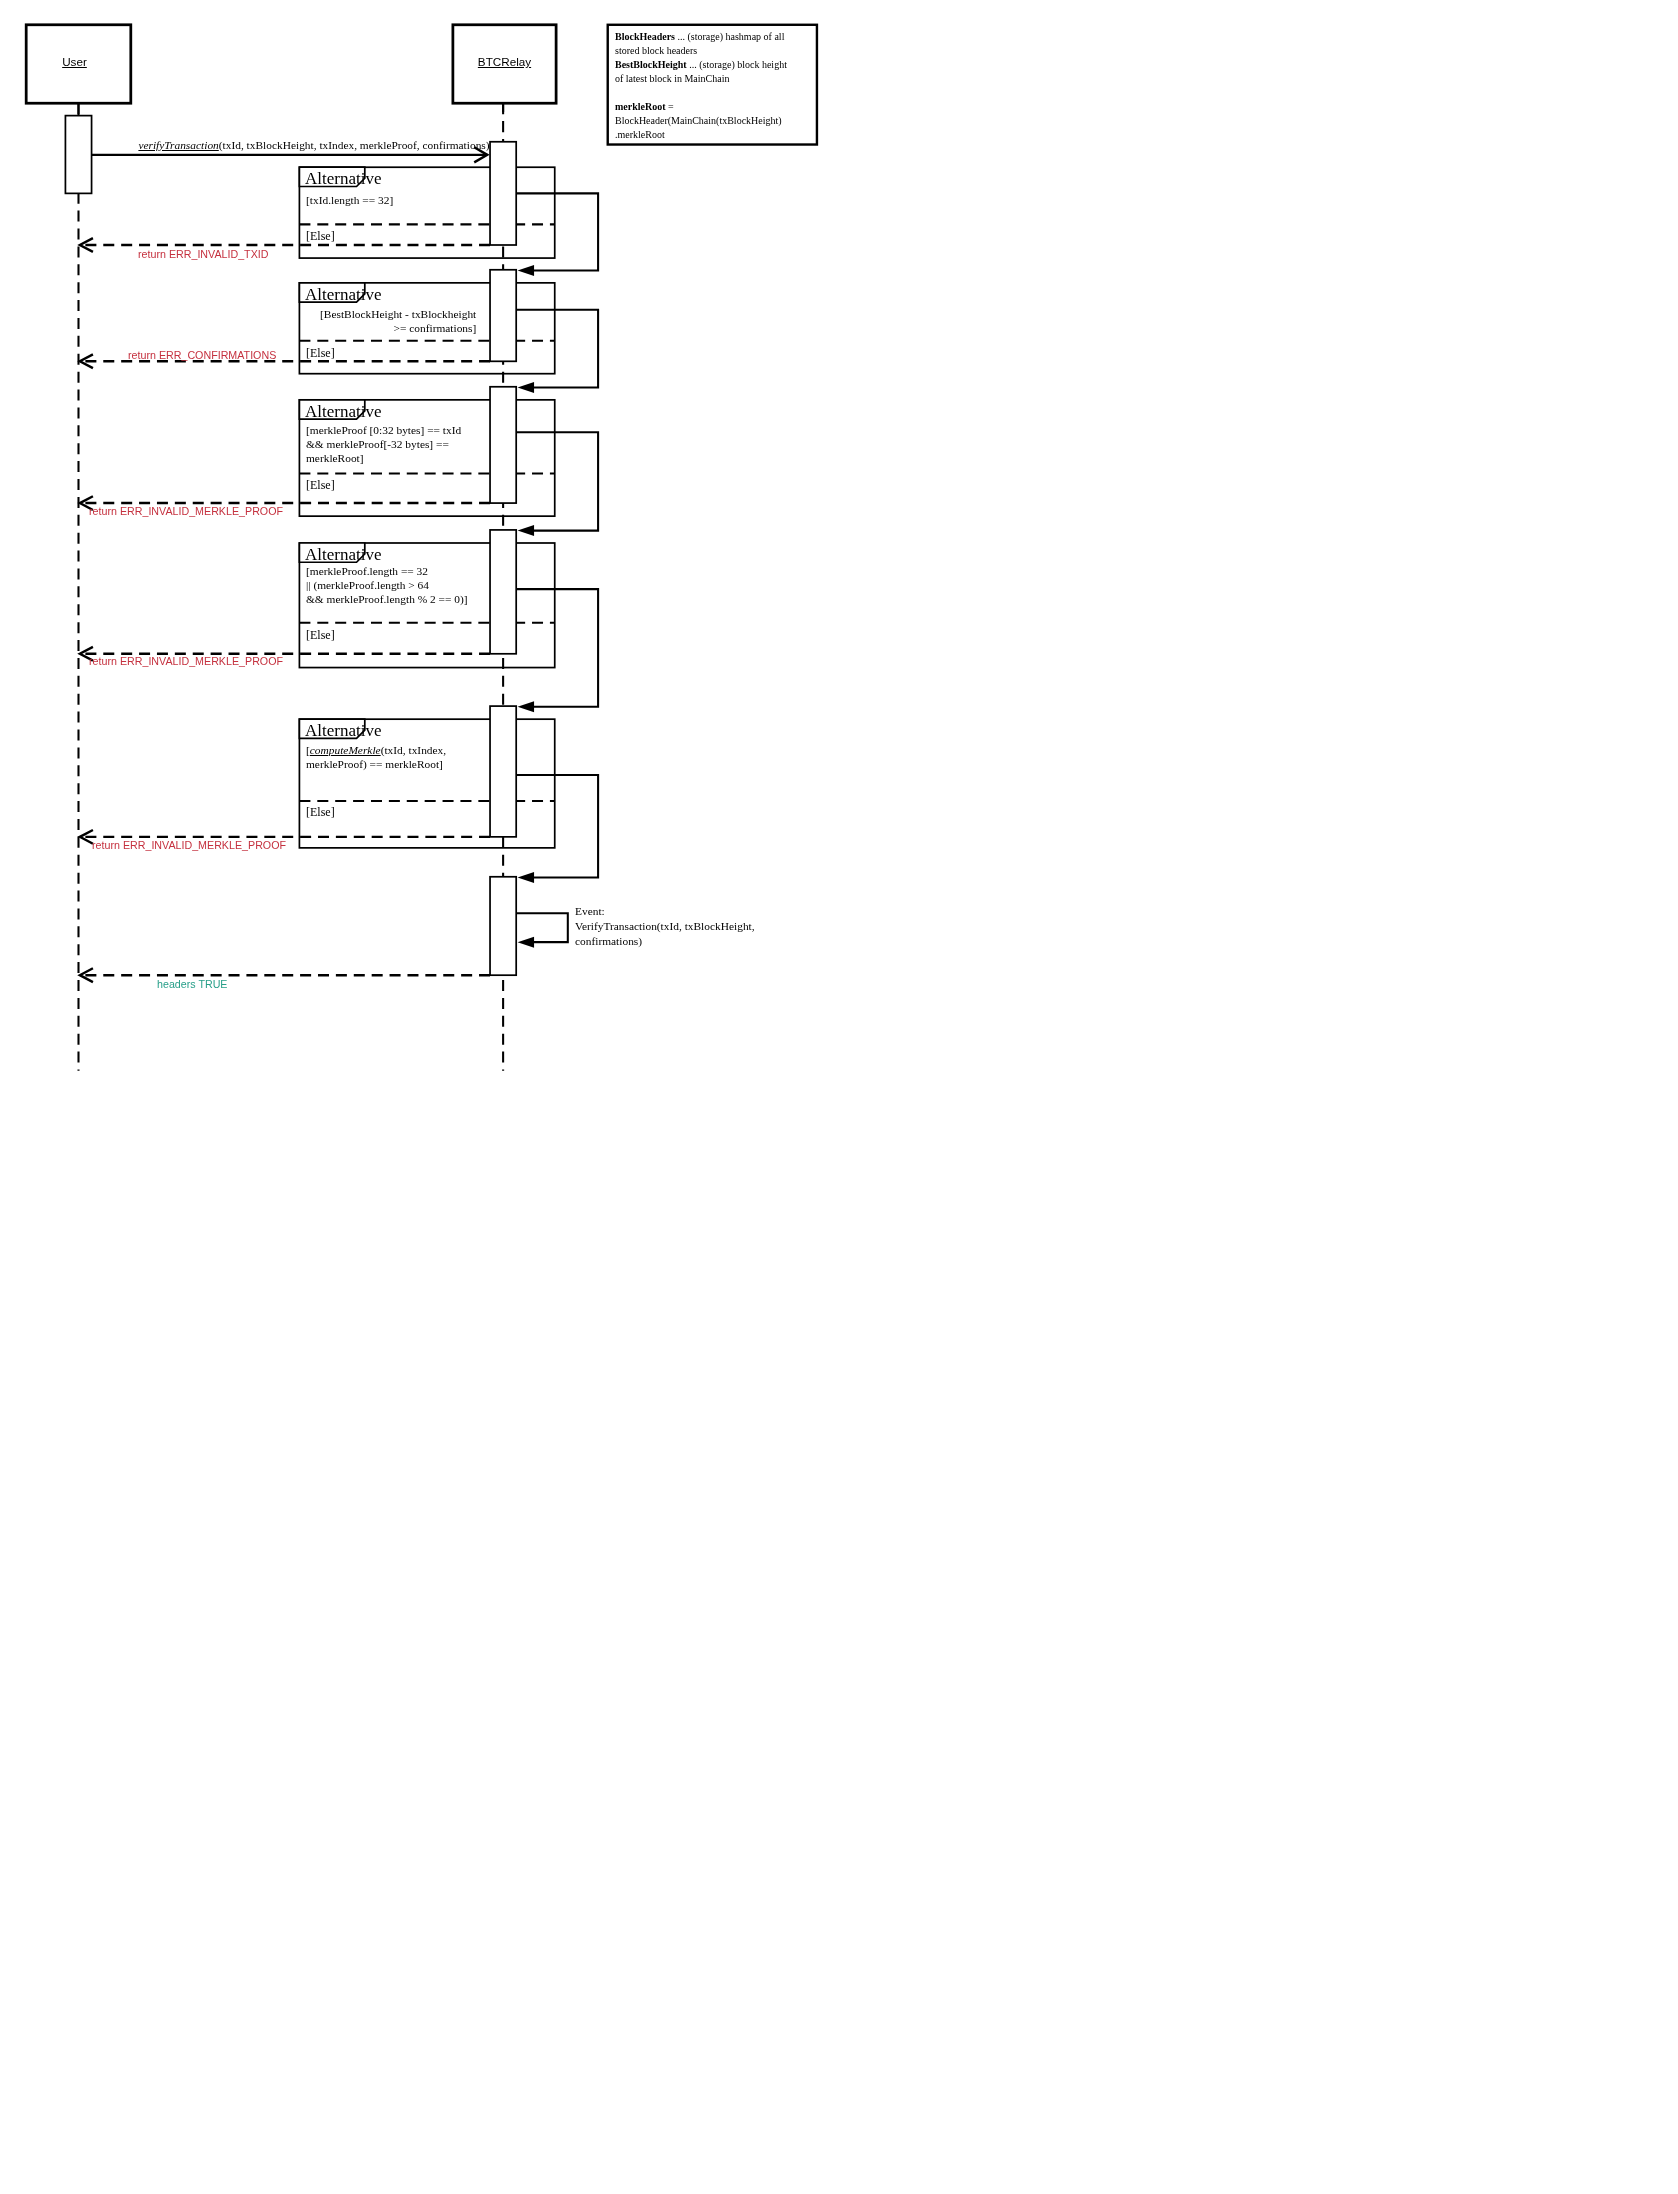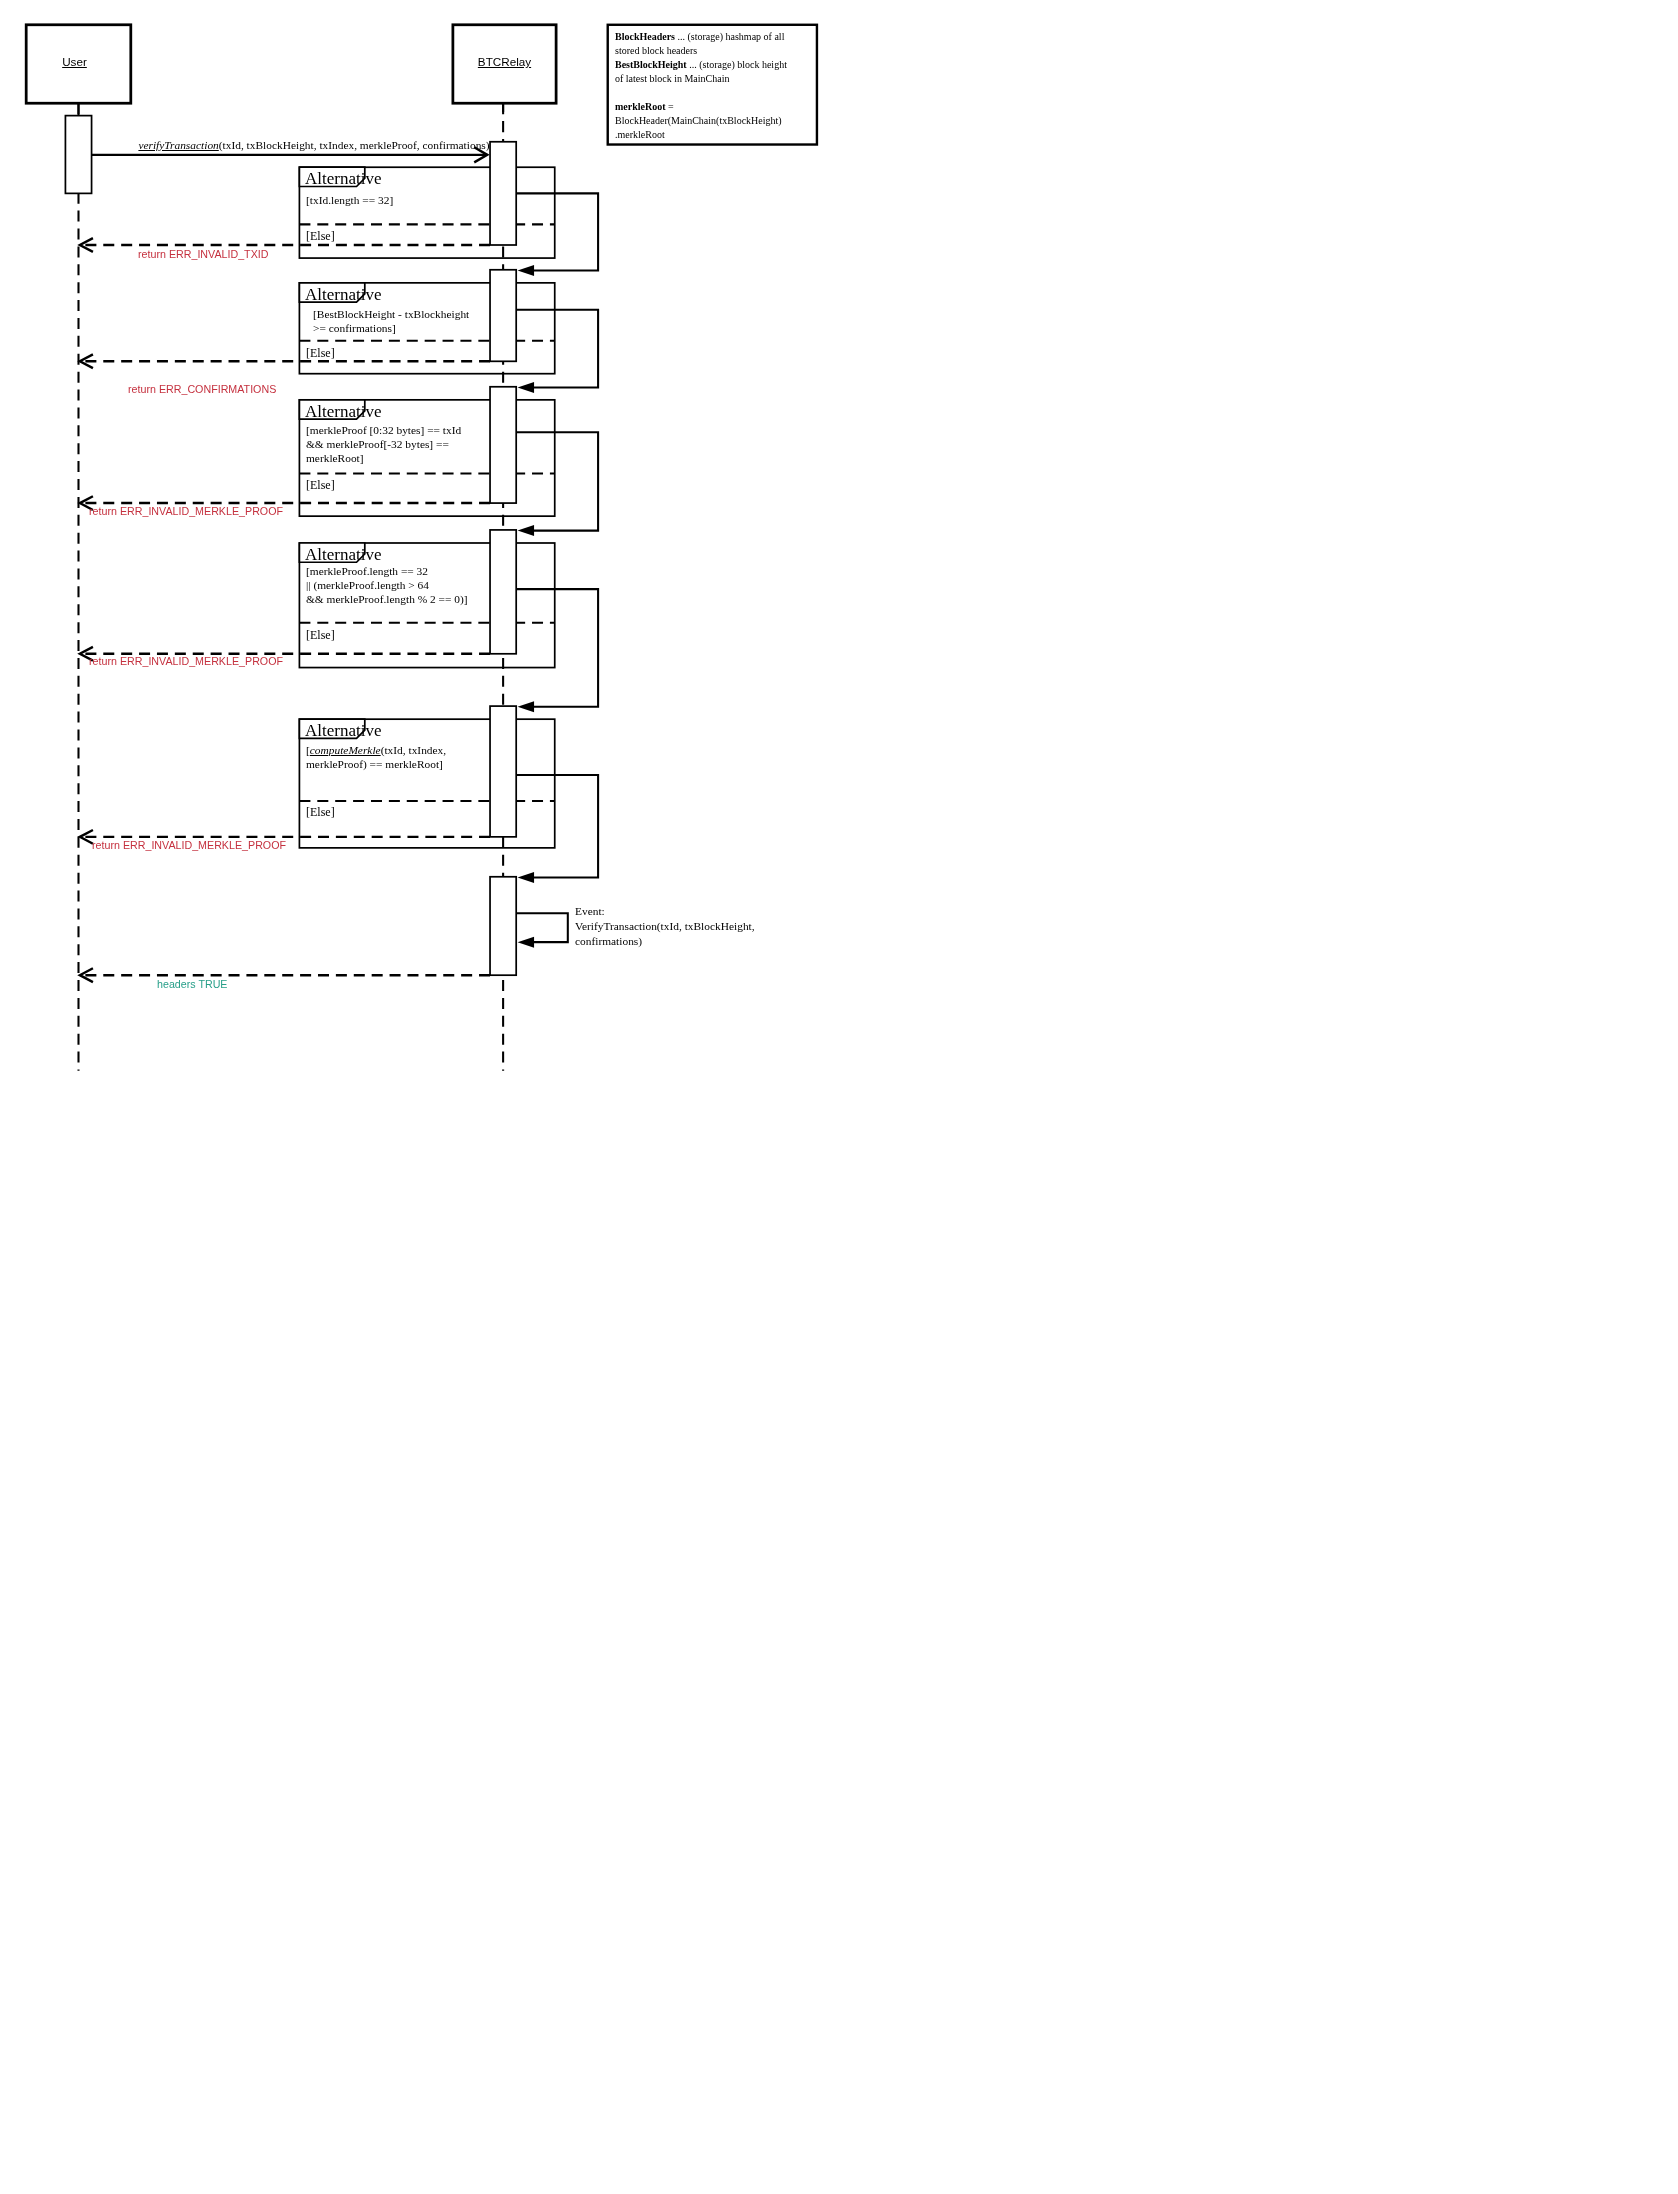--- a/index.html
+++ b/index.html
@@ -143,26 +143,26 @@
   <div class="txt msg-label" style="left:92px;top:139px;width:444px;"><span class="fn">verifyTransaction</span><span>(txId, txBlockHeight, txIndex, merkleProof, confirmations)</span></div>
 
   <div class="txt alt-label" style="left:305px;top:169px;">Alternative</div>
   <div class="txt cond" style="left:306px;top:193px;">
     <div class="line">[txId.length == 32]</div>
   </div>
   <div class="txt else-label" style="left:306px;top:229px;">[Else]</div>
   <div class="txt ret err" style="left:138px;top:248px;">return ERR_INVALID_TXID</div>
 
   <div class="txt alt-label" style="left:305px;top:285px;">Alternative</div>
-  <div class="txt cond" style="left:313px;top:307px;">
+  <div class="txt cond" style="left:320px;top:307px;text-align:right;">
     <div class="line">[BestBlockHeight - txBlockheight</div>
     <div class="line">&gt;= confirmations]</div>
   </div>
   <div class="txt else-label" style="left:306px;top:346px;">[Else]</div>
-  <div class="txt ret err" style="left:128px;top:383px;">return ERR_CONFIRMATIONS</div>
+  <div class="txt ret err" style="left:128px;top:349px;">return ERR_CONFIRMATIONS</div>
 
   <div class="txt alt-label" style="left:305px;top:402px;">Alternative</div>
   <div class="txt cond" style="left:306px;top:423px;">
     <div class="line">[merkleProof [0:32 bytes] == txId</div>
     <div class="line">&amp;&amp; merkleProof[-32 bytes] ==</div>
     <div class="line">merkleRoot]</div>
   </div>
   <div class="txt else-label" style="left:306px;top:478px;">[Else]</div>
   <div class="txt ret err" style="left:89px;top:505px;">return ERR_INVALID_MERKLE_PROOF</div>
 

